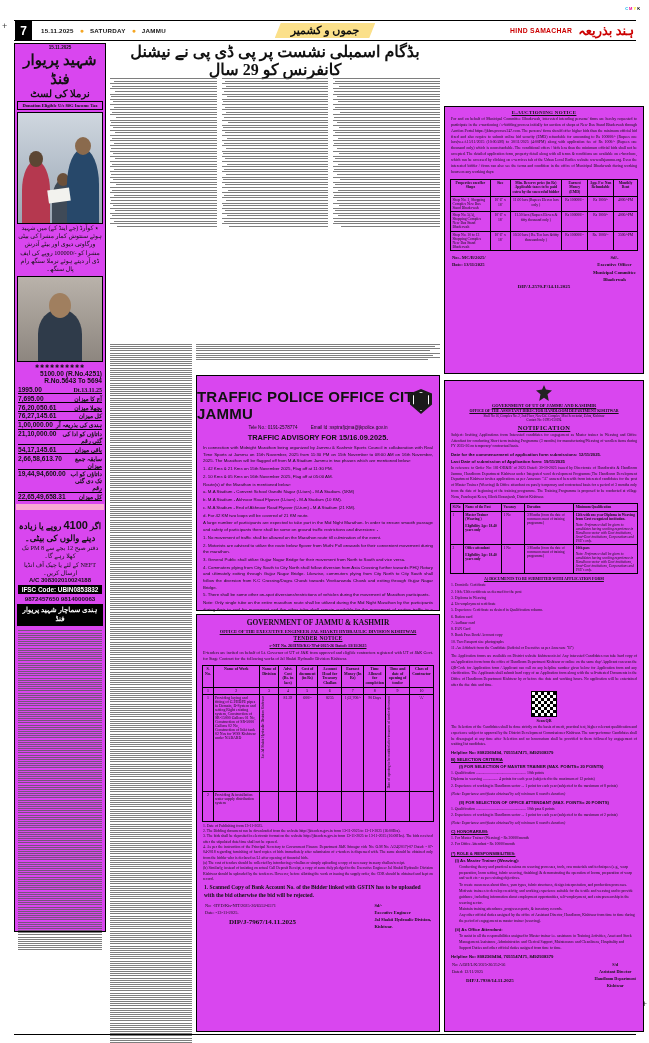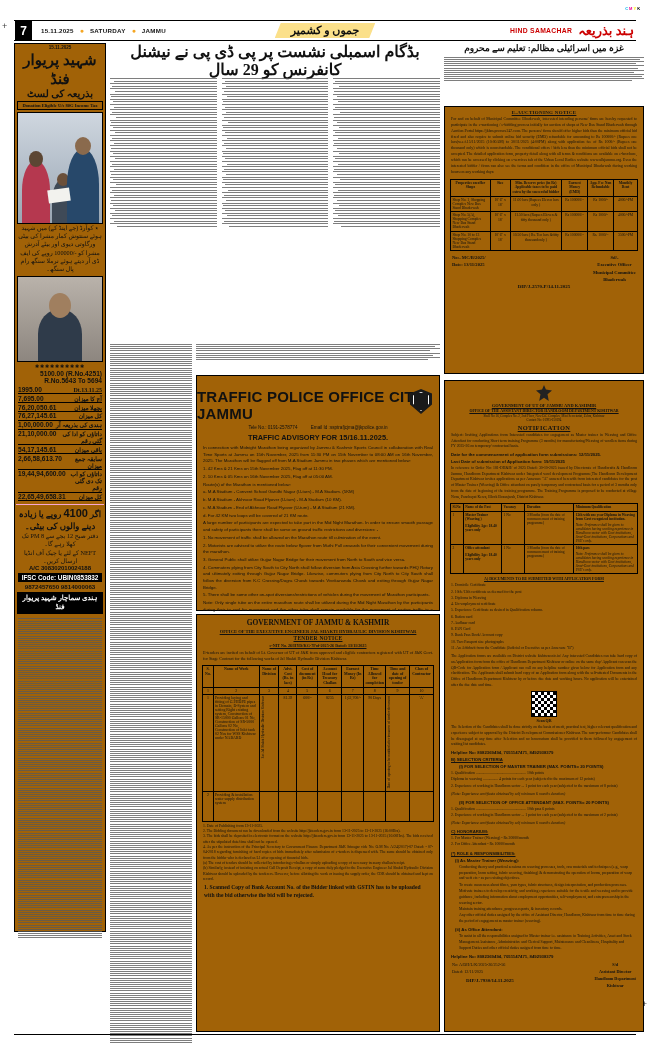--- a/index.html
+++ b/index.html
@@ -34,21 +34,21 @@
   .mh-center { position:absolute; left:50%; transform:translateX(-50%); display:flex; align-items:center; }
   .ribbon { background:#fbe08a; padding:1px 16px; font-size:11px; font-weight:bold;
             direction:rtl; font-family:"Liberation Serif",serif;
             clip-path: polygon(6px 0,100% 0,calc(100% - 6px) 100%,0 100%); }
   .mh-right { position:absolute; right:2px; display:flex; align-items:center; gap:6px; }
   .hs-en { color:#cc0000; font-family:"Liberation Sans",sans-serif; font-weight:bold; font-size:6.8px; letter-spacing:.3px;}
   .hs-ur { color:#cc0000; font-weight:bold; font-size:13px; direction:rtl; line-height:1; }
 
   
   .col { position:absolute; }
-  .bx { border:1px solid #000; background:#a16207; }
+  .bx { border:1px solid #000; background:#d946ef; }
 
   
   .lines { width:100%; height:100%; }
   .lines i {
     display:block; height:1px; background:#5a5a5a; margin:0 0 2.1px 0; opacity:.78;
   }
   .lines.dense i { margin-bottom:1.6px; }
   .lines.tiny i { margin-bottom:1.25px; height:.9px; }
 
   
@@ -203,21 +203,21 @@
     </div>
     <div class="mh-right">
       <div class="hs-en">HIND SAMACHAR</div>
       <div class="hs-ur">ہند بذریعہ</div>
     </div>
   </div>
 
   <div class="col bx" id="leftcol">
     <div class="lf-date">15.11.2025</div>
     <div class="lf-title">شہید پریوار فنڈ</div>
-    <div class="lf-sub">بذریعہ کی لسٹ</div>
+    <div class="lf-sub">نرملا کی لسٹ</div>
     <div class="lf-tax">Donation Eligible U/s 80G Income Tax</div>
 
     <div class="photo">
       <div class="ph-fig" style="left:4px; width:28px; height:62px; background:#b5384f;"></div>
       <div class="ph-head" style="left:11px; top:38px; width:14px; height:16px; background:#5c4633;"></div>
       <div class="ph-fig" style="left:34px; width:24px; height:44px; background:#3f4a57;"></div>
       <div class="ph-head" style="left:39px; top:60px; width:12px; height:13px; background:#6b503a;"></div>
       <div class="ph-fig" style="right:3px; width:32px; height:74px; background:#27486a;"></div>
       <div class="ph-head" style="right:11px; top:24px; width:16px; height:18px; background:#8a6a4d;"></div>
       <div style="position:absolute; left:30px; top:76px; width:22px; height:13px; background:#f2f2ee; transform:rotate(-8deg);"></div>
@@ -271,21 +271,21 @@
       <div class="amt-row">
         <span>19,44,94,600.00</span>
         <span class="lbl">داتاؤں کو اب تک دی گئی رقم</span>
       </div>
       <div class="amt-row">
         <span>22,65,49,658.31</span>
         <span class="lbl">کل میزان</span>
       </div>
     </div>
 
-    <div style="border-top:1px solid #f9a8d4; margin:3px 1px 0; padding-top:1px;">
+    <div style="border-top:6px solid #f9a8d4; margin:3px 1px 0; padding-top:8px;">
       <div class="big4100">
         <span>اگر</span>
         <b>4100</b>
         <span>روپے یا زیادہ دینے والوں کی بیٹی۔</span>
       </div>
       <div class="lf-note">دفتر صبح 12 بجے سے 8 PM تک کھلا رہے گا۔</div>
       <div class="lf-note">NEFT کے لئے یا چیک آف انڈیا ارسال کریں۔</div>
       <div class="acct">A/C 308302010024188</div>
       <div class="ifsc">IFSC Code: UBIN0853832</div>
       <div class="phones">9872457650  9814000063</div>
@@ -990,21 +990,21 @@
     </div>
   </div>
 
   <div class="col bx" id="traffic">
     <div class="tp-emblem"></div>
     <div class="tp-title">TRAFFIC POLICE OFFICE CITY JAMMU</div>
     <div class="tp-contact">
       <span>Tele No.: 0191-2578774</span>
       <span>Email Id :ssptrafjcjma@jkpolice.gov.in</span>
     </div>
-    <div class="tp-adv">TRAFFIC ADVISORY FOR 15/16.11.2025.</div>
+    <div class="tp-adv">TRAFFIC ADVISORY FOR 15/16.09.2025.</div>
     <div class="tp-body">
       <p>In connection with Midnight Marathon being organized by Jammu &amp; Kashmir Sports Council in collaboration with Real Time Sports at Jammu on 15th November, 2025 from 11:30 PM on 15th November to 08:00 AM on 16th November, 2025. The Marathon will be flagged off from M.A Stadium Jammu in two phases which are mentioned below:</p>
       <p>1. 42 Kms &amp; 21 Kms on 15th November 2025, Flag off at 11:30 PM.</p>
       <p>2. 10 Kms &amp; 05 Kms on 16th November 2025, Flag off at 05:00 AM.</p>
       <p>Route(s) of the Marathon is mentioned below:</p>
       <p>a. M.A Stadium - Convent School Gandhi Nagar (U-turn) - M.A Stadium. (5KM)</p>
       <p>b. M.A Stadium - Akhnoor Road Flyover (U-turn) - M.A Stadium (10 KM).</p>
       <p>c. M.A Stadium - End of Akhnoor Road Flyover (U-turn) - M.A Stadium (21 KM).</p>
       <p>d. For 42 KM two loops will be covered of 21 KM route.</p>
       <p>A large number of participants are expected to take part in the Mid Night Marathon. In order to ensure smooth passage and safety of participants there shall be some on ground traffic restrictions and diversions: -</p>
@@ -1097,39 +1097,35 @@
       <div>1. Date of Publishing from 13-11-2025.</div>
       <div>2. The Bidding document can be downloaded from the website http://jktenders.gov.in from 13-11-2025 to 13-11-2025 (16:00Hrs).</div>
       <div>3. The bids shall be deposited in electronic format on the website http://jktenders.gov.in from 13-11-2025 to 13-11-2025 (16:00Hrs). The bids received after the stipulated date/time shall not be opened.</div>
       <div>4. As per the instruction of the Principal Secretary to Government Finance Department J&amp;K Srinagar vide No. O.M No. A/24(2017)-07 Dated: - 07-04-2018 regarding furnishing of hard copies of bids immediately after submission of e-tenders is dispensed with. The same should be obtained only from the bidder who is declared as L1 after opening of financial bids.</div>
       <div>(a) The cost of tenders should be collected by introducing e-challan or simply uploading a copy of necessary treasury challan/receipt.</div>
       <div>(b) Similarly, instead of insisting on actual Call Deposit Receipt, a copy of same duly pledged to the Executive Engineer Jal Shakti Hydraulic Division Kishtwar should be uploaded by the tenderers. However, before allotting the work or issuing the supply order, the CDR should be obtained and kept on record.</div>
     </div>
 
     <div class="tn-bold">1. Scanned Copy of Bank Account No. of the Bidder linked with GSTIN has to be uploaded with the bid otherwise the bid will be rejected.</div>
 
+    <div class="tn-foot">
+      <div>
+        <div>No: -HYD/Kis-NIT/2025-26/6552-6571</div>
+        <div>Date: -13-11-2025.</div>
+        <div class="dipj" style="padding-left:24px;">DIP/J-7967/14.11.2025</div>
+      </div>
+      <div class="r">
+        <div>Sd/-</div>
+        <div>Executive Engineer</div>
+        <div>Jal Shakti Hydraulic Division,</div>
+        <div>Kishtwar.</div>
+      </div>
+    </div>
   </div>
 
-  <div class="col" id="rtop">
-    <div class="rt-head">غزہ میں اسرائیلی مظالم: تعلیم سے محروم</div>
-    <div class="lines tiny" style="margin-top:3px;">
-      <i style="width:100%"></i>
-        <i style="width:98%"></i>
-        <i style="width:100%"></i>
-        <i style="width:96%"></i>
-      <i style="width:100%"></i>
-        <i style="width:97%"></i>
-        <i style="width:100%"></i>
-        <i style="width:95%"></i>
-      <i style="width:100%"></i>
-        <i style="width:99%"></i>
-        <i style="width:100%"></i>
-        <i style="width:94%"></i>
-    </div>
-  </div>
 
   <div class="col bx" id="mcb">
     <div class="mcb-t2">E-AUCTIONING NOTICE</div>
     <div class="mcb-p">For and on behalf of Municipal Committee Bhaderwah, interested intending persons/ firms are hereby requested to participate in the e-auctioning / e-bidding process initially for auction of shops at New Bus Stand Bhaderwah through Auction Portal https://jkbm.procure247.com. The persons/ firms should offer higher bids than the minimum official bid fixed and also require to submit online bid security (EMD) refundable for amounting to Rs 100000/- (Rupees one lacs)w.e.f.15/11/2025 (10:00AM) to 30/11/2025 (4:00PM) along with application fee of Rs 1000/- (Rupees one thousand only) which is nonrefundable. The conditional offers / bids less than the minimum official bids shall not be accepted. The detailed application form, property detail along with all terms &amp; conditions are available on e-brochure, which can be accessed by clicking on e-services tab of the Urban Local Bodies website www.ulbjammu.org. Even the interested bidder / firms can also see the terms and condition in the office of Municipal Bhaderwah during working hours on any working days:</div>
 
     <table class="mcb">
       <tbody>
           <tr>
         <th style="width:40px;">Properties on offer Shops</th>
         <th style="width:20px;">Size</th>

